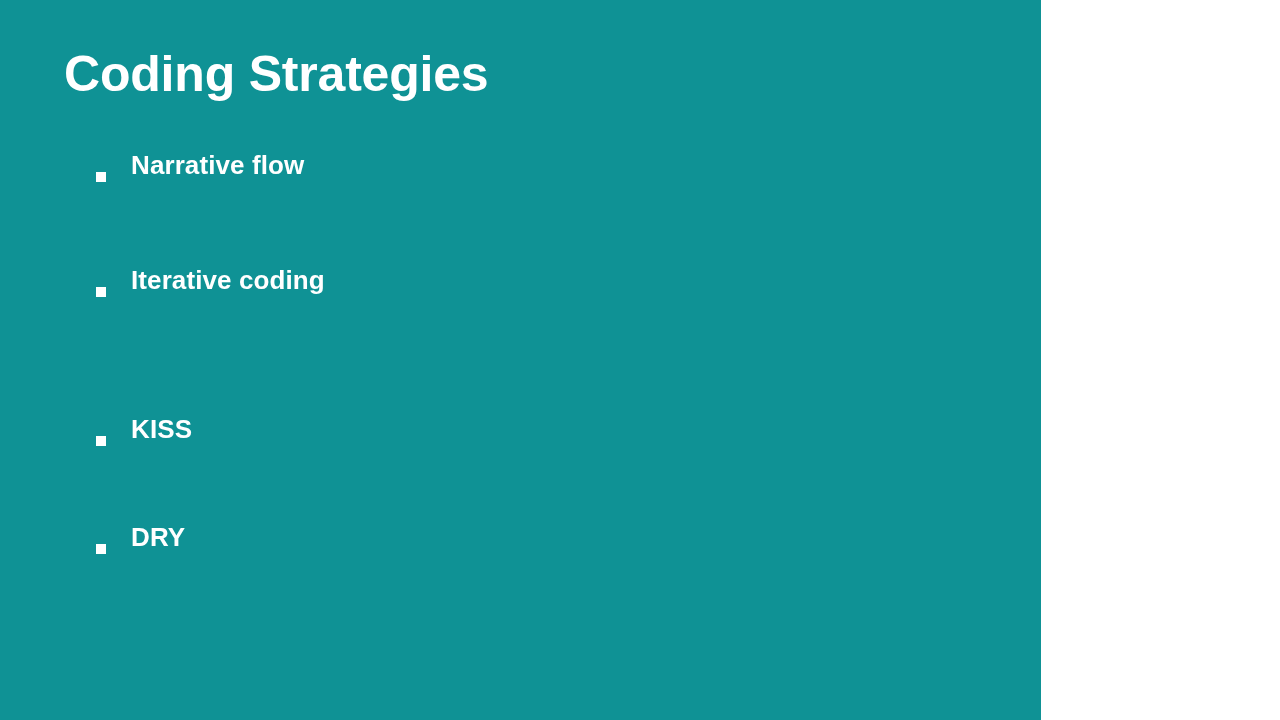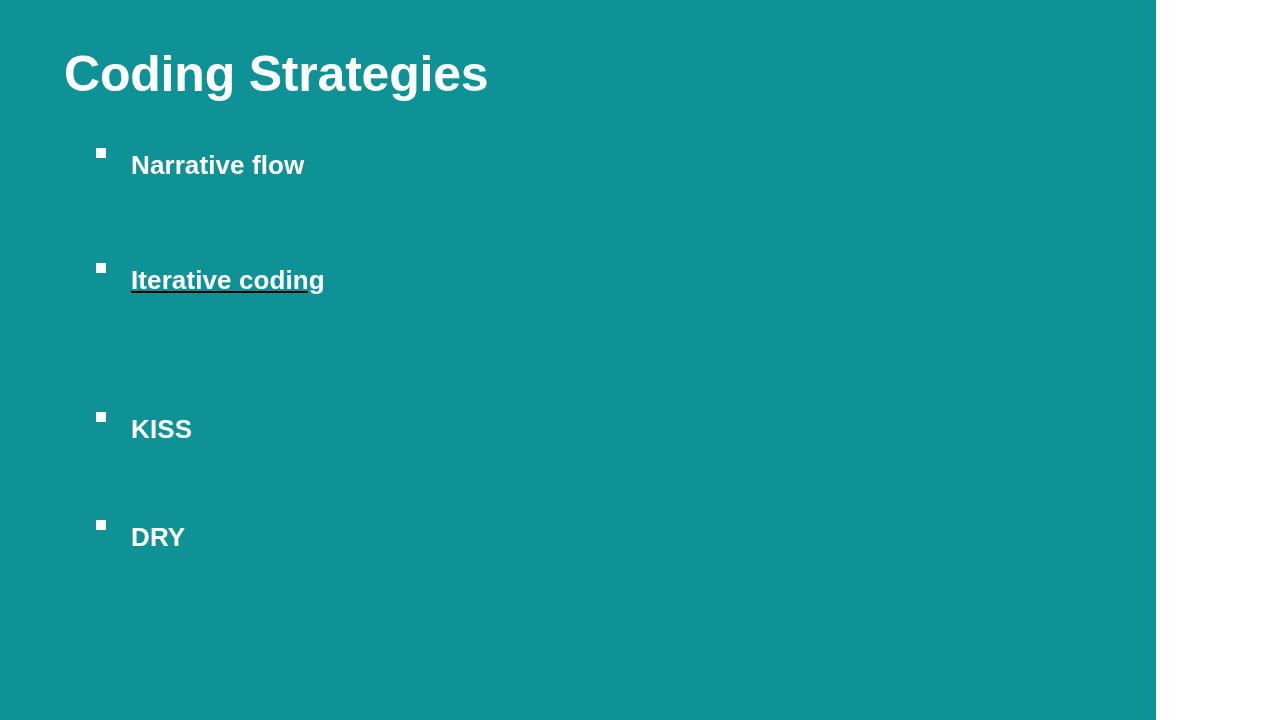--- a/index.html
+++ b/index.html
@@ -11,21 +11,21 @@
   body {
     width: 1280px;
     height: 720px;
     overflow: hidden;
     font-family: "Liberation Sans", sans-serif;
     -webkit-font-smoothing: antialiased;
   }
 
   .slide {
     position: relative;
-    width: 1156px;
+    width: 1041px;
     height: 720px;
     background: #0f9295;
     box-sizing: border-box;
   }
 
   
   .slide-title {
     position: absolute;
     left: 64px;
     top: 47px;
@@ -47,29 +47,29 @@
     margin: 0;
     padding: 0;
     list-style: none;
     width: 100%;
   }
 
   .bullet-item {
     position: absolute;
     left: 96px;
     display: flex;
-    align-items: flex-start;
+    align-items: flex-end;
     height: 34px;
     margin: 0;
     padding: 0;
   }
 
   
   .bullet-item.pos-0 { top: 148px; }
-  .bullet-item.pos-1 { top: 263px; text-decoration: underline; }
+  .bullet-item.pos-1 { top: 263px; }
   .bullet-item.pos-2 { top: 412px; }
   .bullet-item.pos-3 { top: 520px; }
 
   .bullet-marker {
     flex: 0 0 auto;
     width: 10px;
     height: 10px;
     background: #ffffff;
     margin-right: 25px;
   }

